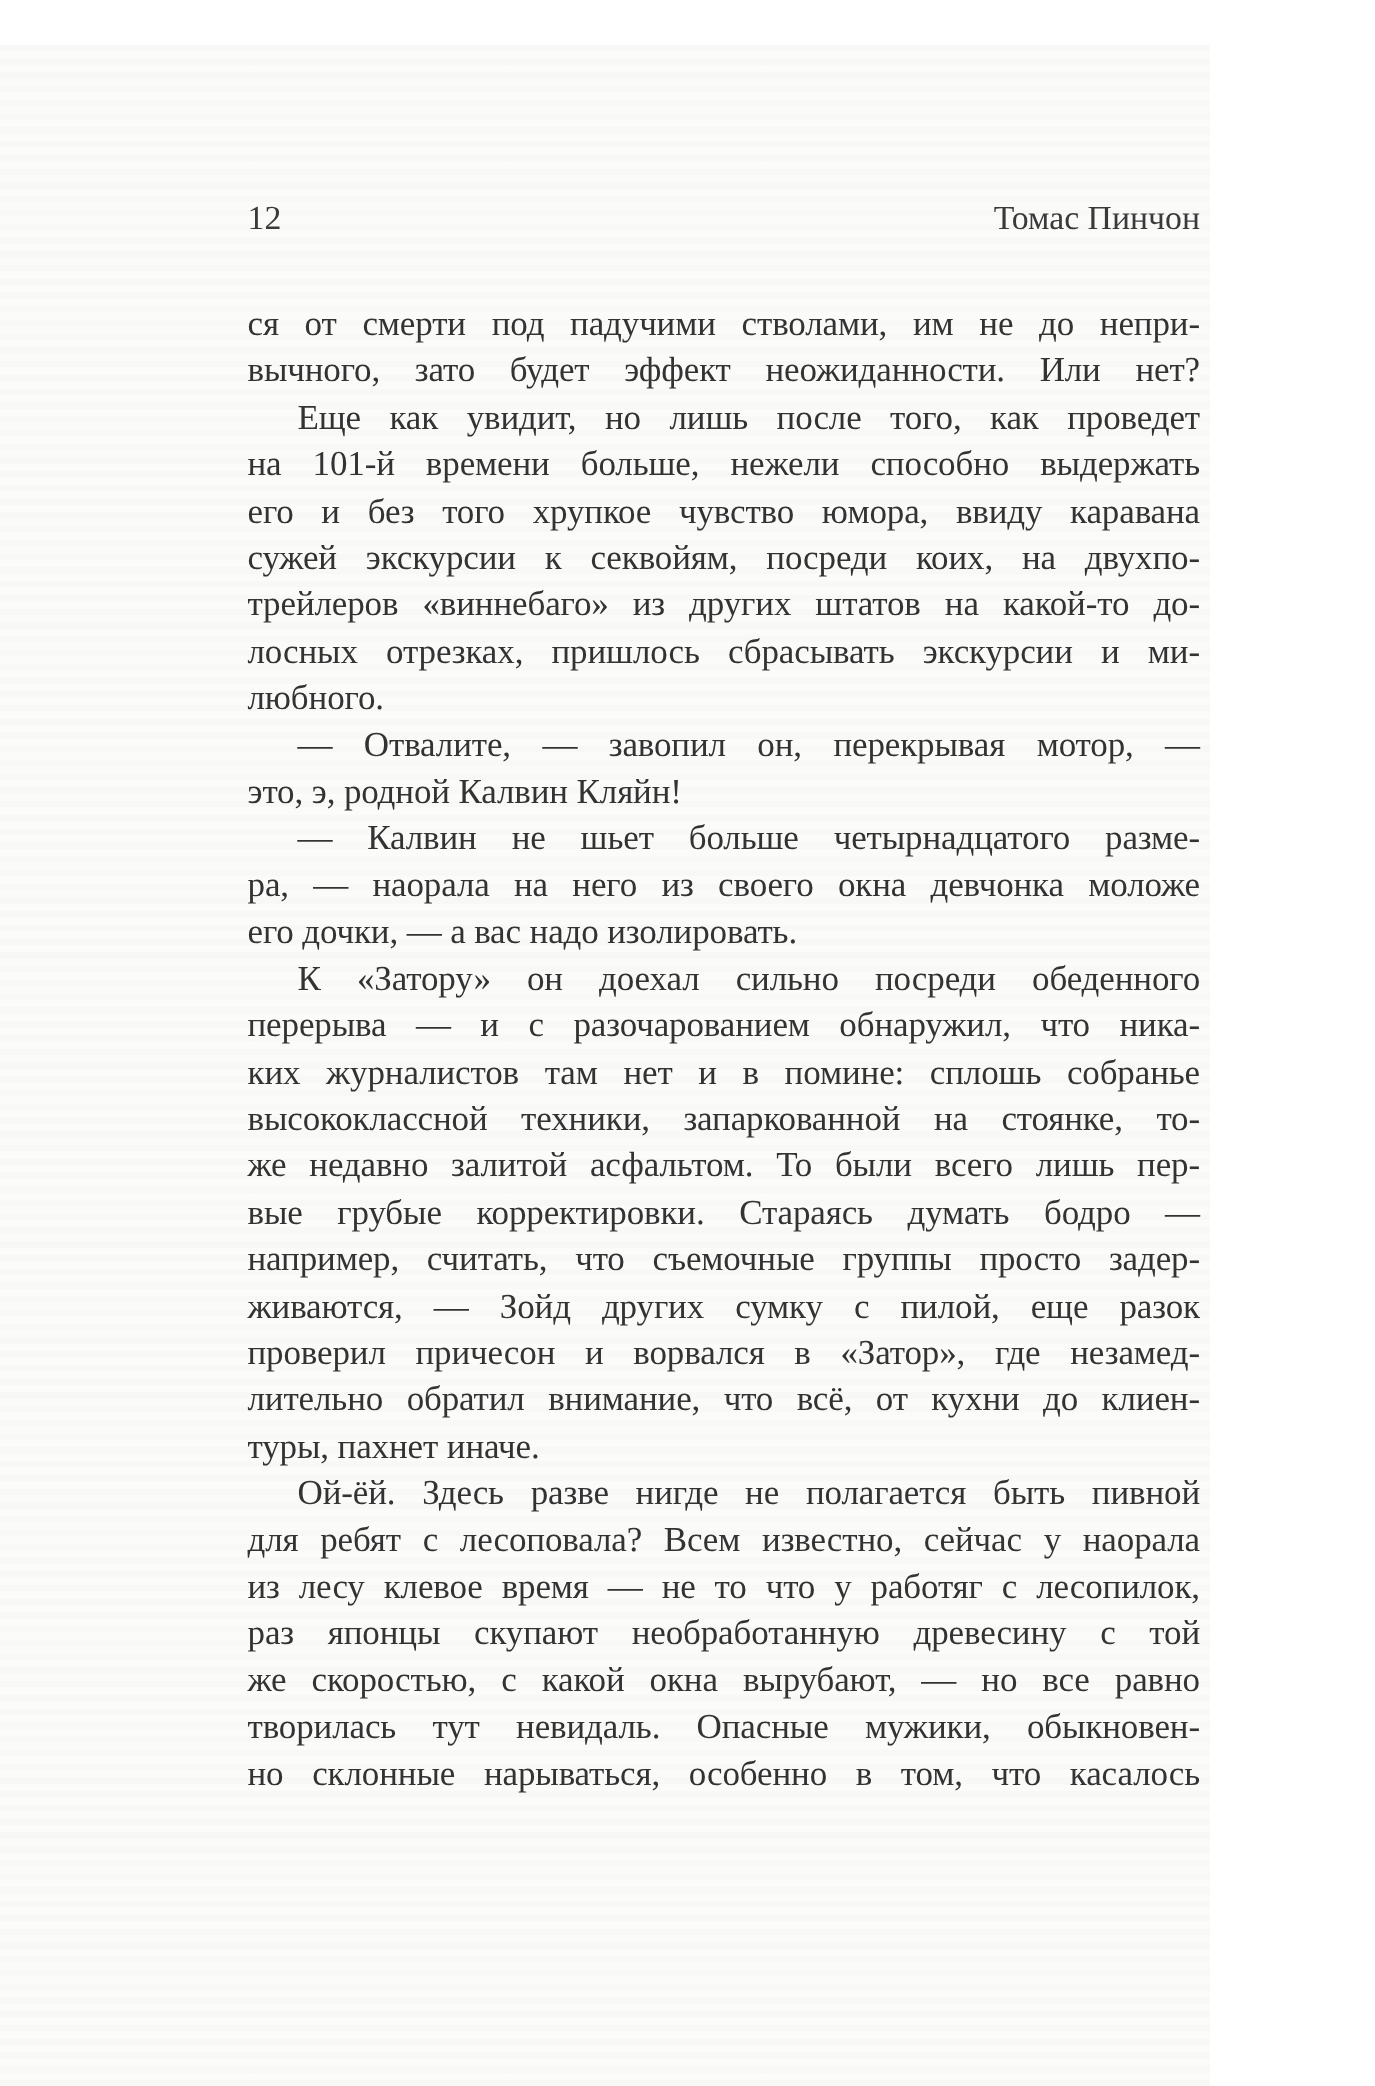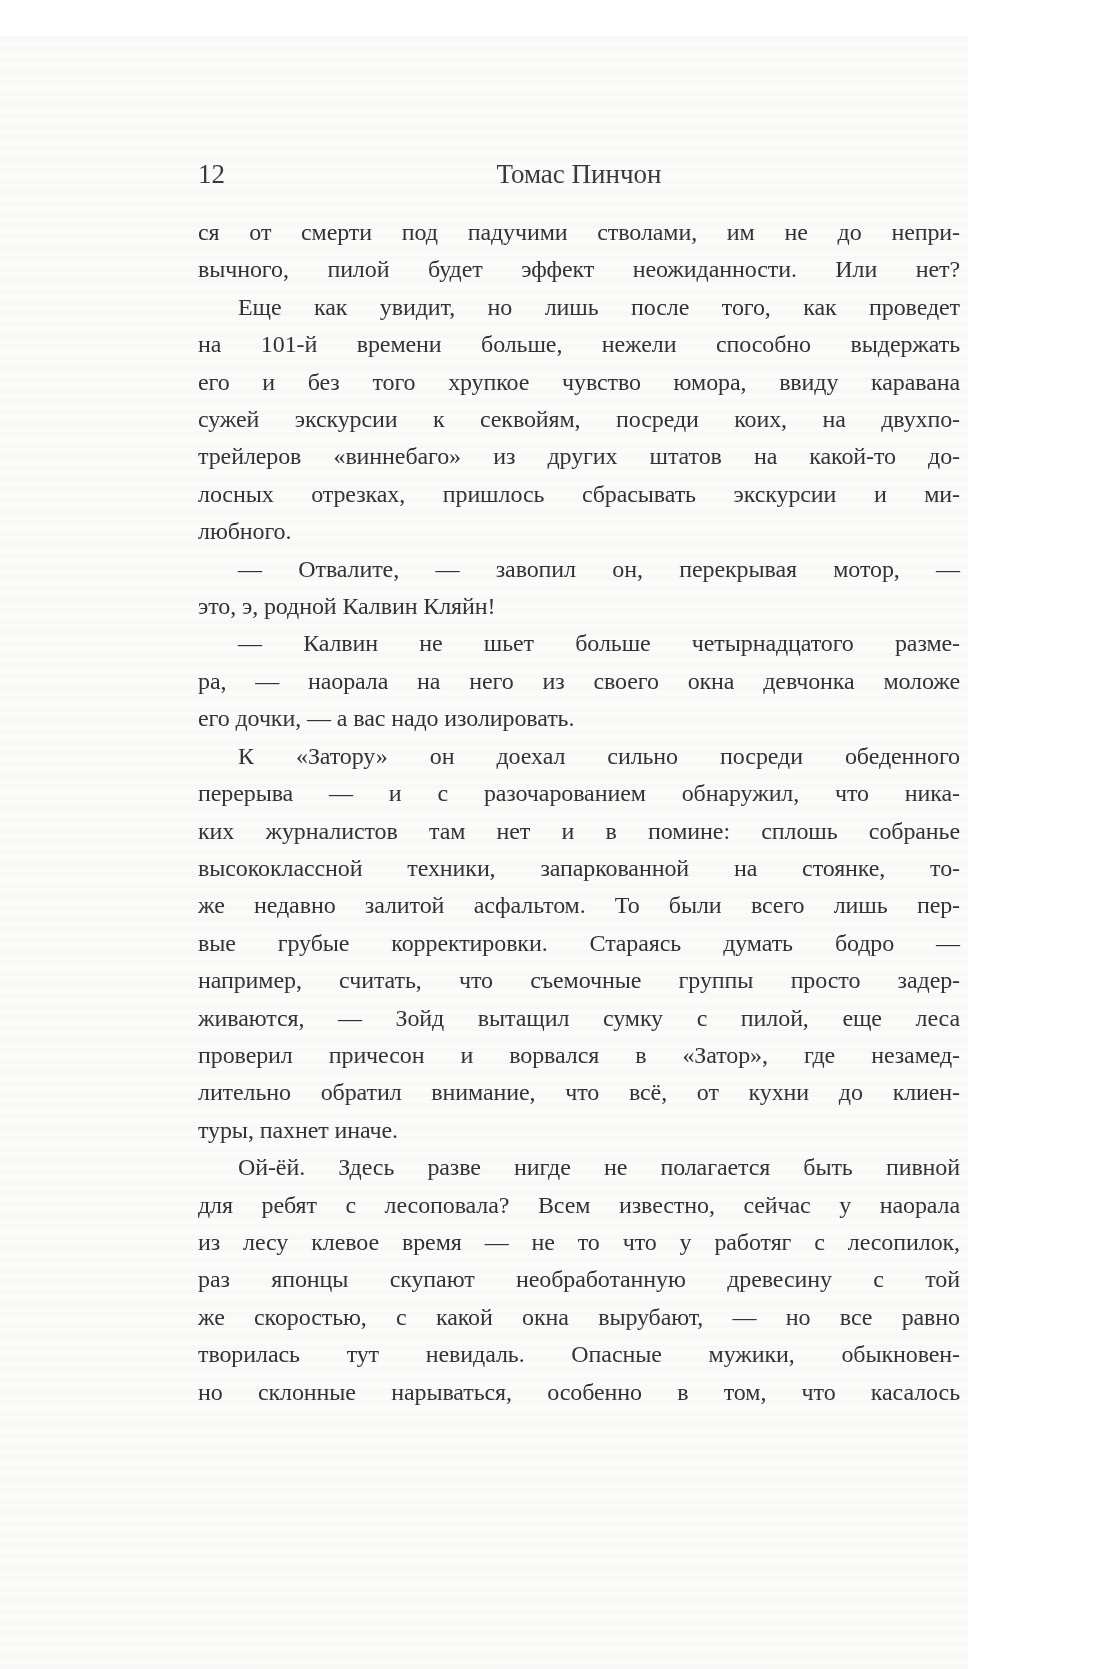--- a/index.html
+++ b/index.html
@@ -32,28 +32,28 @@
     line-height: 34px;
     color: #3a3a3a;
   }
   .page-number {
     position: absolute;
     left: 0;
     top: 0;
   }
   .author {
     display: block;
-    text-align: center;
+    text-align: right;
   }
   .text-block {
     position: absolute;
-    top: 178px;
+    top: 205px;
     left: 198px;
     width: 762px;
-    font-size: 24px;
+    font-size: 28px;
     line-height: 37.4px;
     color: #333333;
     letter-spacing: -0.1px;
   }
   .para { margin: 0; padding: 0; }
   .line {
     text-align: justify;
     text-align-last: justify;
     min-height: 37.4px;
   }
@@ -68,21 +68,21 @@
 <body>
 
 <div class="page">
   <div class="running-header">
     <span class="page-number">12</span>
     <span class="author">Томас Пинчон</span>
   </div>
   <div class="text-block">
       <div class="para">
         <div class="line">ся от смерти под падучими стволами, им не до непри-</div>
-        <div class="line">вычного, пилой будет эффект неожиданности. Или нет?</div>
+        <div class="line">вычного, зато будет эффект неожиданности. Или нет?</div>
       </div>
       <div class="para">
         <div class="line indent">Еще как увидит, но лишь после того, как проведет</div>
         <div class="line">на 101-й времени больше, нежели способно выдержать</div>
         <div class="line">его и без того хрупкое чувство юмора, ввиду каравана</div>
         <div class="line">сужей экскурсии к секвойям, посреди коих, на двухпо-</div>
         <div class="line">трейлеров «виннебаго» из других штатов на какой-то до-</div>
         <div class="line">лосных отрезках, пришлось сбрасывать экскурсии и ми-</div>
         <div class="line no-fill">любного.</div>
       </div>
@@ -96,21 +96,21 @@
         <div class="line no-fill">его дочки, — а вас надо изолировать.</div>
       </div>
       <div class="para">
         <div class="line indent">К «Затору» он доехал сильно посреди обеденного</div>
         <div class="line">перерыва — и с разочарованием обнаружил, что ника-</div>
         <div class="line">ких журналистов там нет и в помине: сплошь собранье</div>
         <div class="line">высококлассной техники, запаркованной на стоянке, то-</div>
         <div class="line">же недавно залитой асфальтом. То были всего лишь пер-</div>
         <div class="line">вые грубые корректировки. Стараясь думать бодро —</div>
         <div class="line">например, считать, что съемочные группы просто задер-</div>
-        <div class="line">живаются, — Зойд вытащил сумку с пилой, еще леса</div>
+        <div class="line">живаются, — Зойд других сумку с пилой, еще разок</div>
         <div class="line">проверил причесон и ворвался в «Затор», где незамед-</div>
         <div class="line">лительно обратил внимание, что всё, от кухни до клиен-</div>
         <div class="line no-fill">туры, пахнет иначе.</div>
       </div>
       <div class="para">
         <div class="line indent">Ой-ёй. Здесь разве нигде не полагается быть пивной</div>
         <div class="line">для ребят с лесоповала? Всем известно, сейчас у наорала</div>
         <div class="line">из лесу клевое время — не то что у работяг с лесопилок,</div>
         <div class="line">раз японцы скупают необработанную древесину с той</div>
         <div class="line">же скоростью, с какой окна вырубают, — но все равно</div>

